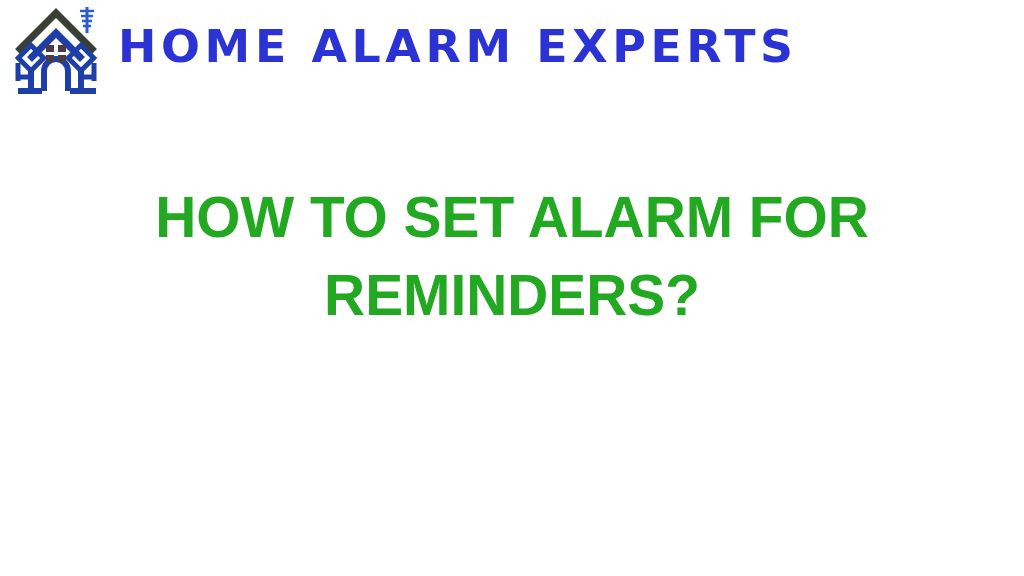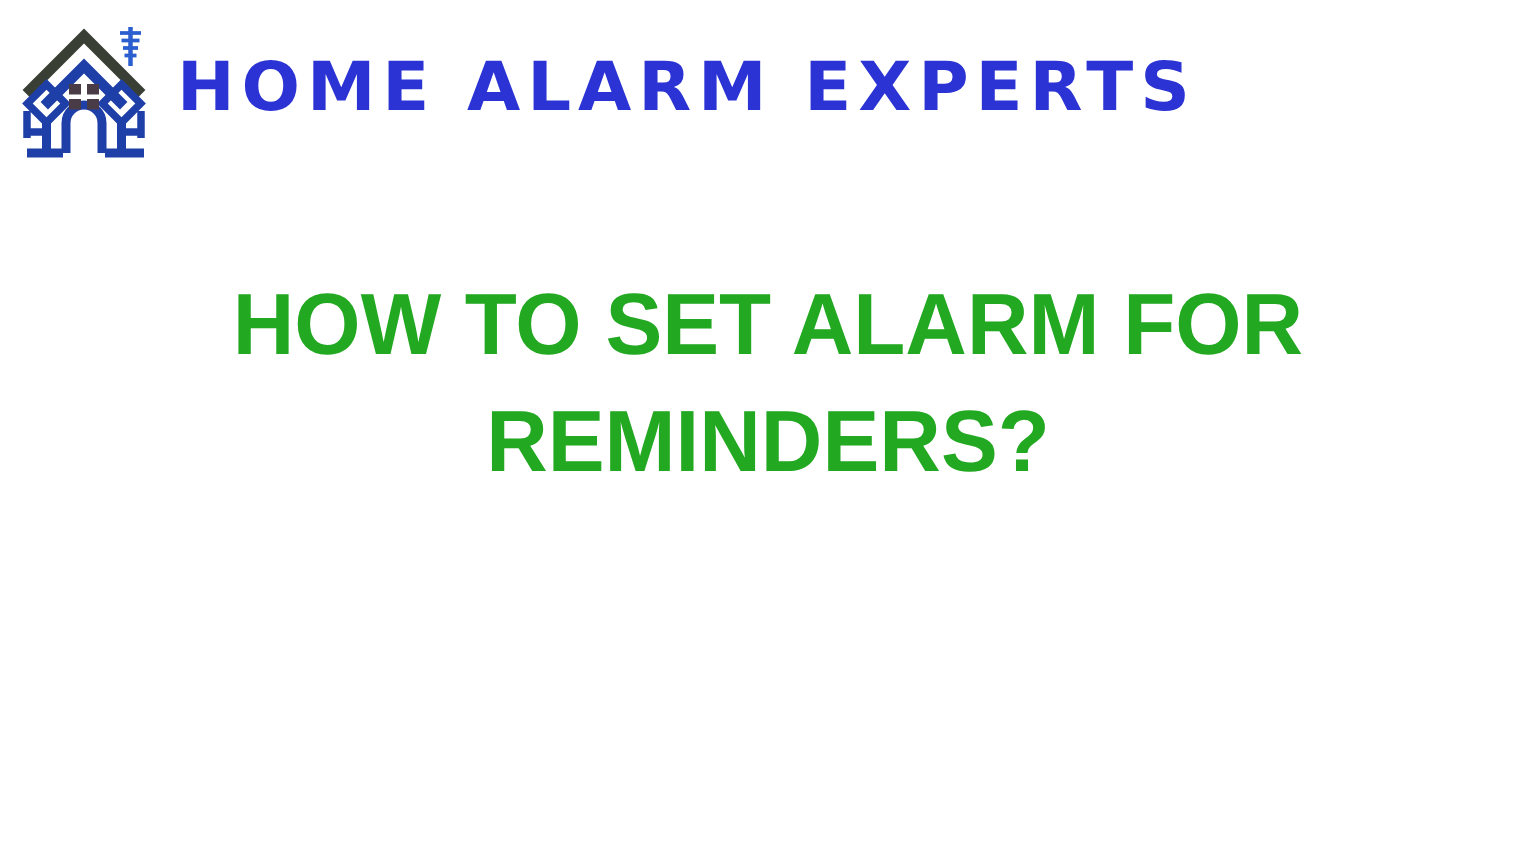--- a/index.html
+++ b/index.html
@@ -18,21 +18,21 @@
   .page {
     position: absolute;
     inset: 0;
     background: #ffffff;
   }
 
   
   .brand {
     position: absolute;
     left: 0px;
-    top: 11px;
+    top: 0px;
     width: 896px;
     height: 104px;
     display: flex;
     align-items: center;
     padding-left: 12px;
   }
 
   .brand-logo {
     position: absolute;
     left: 8px;

